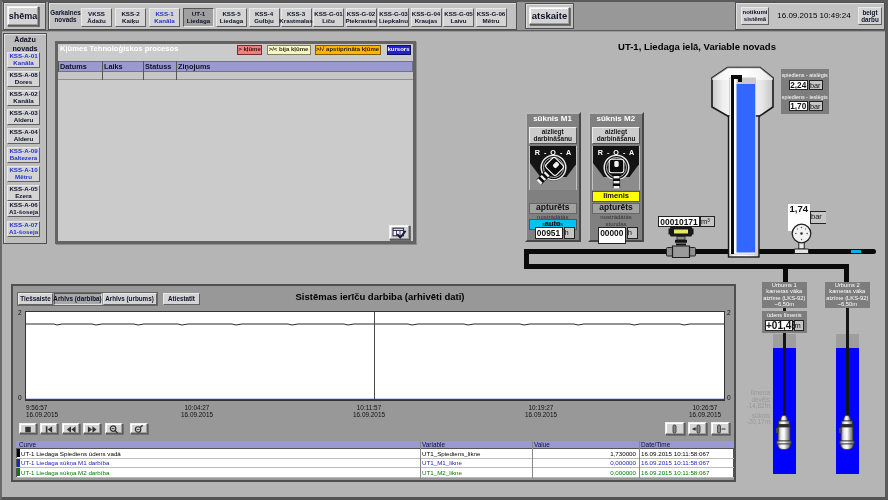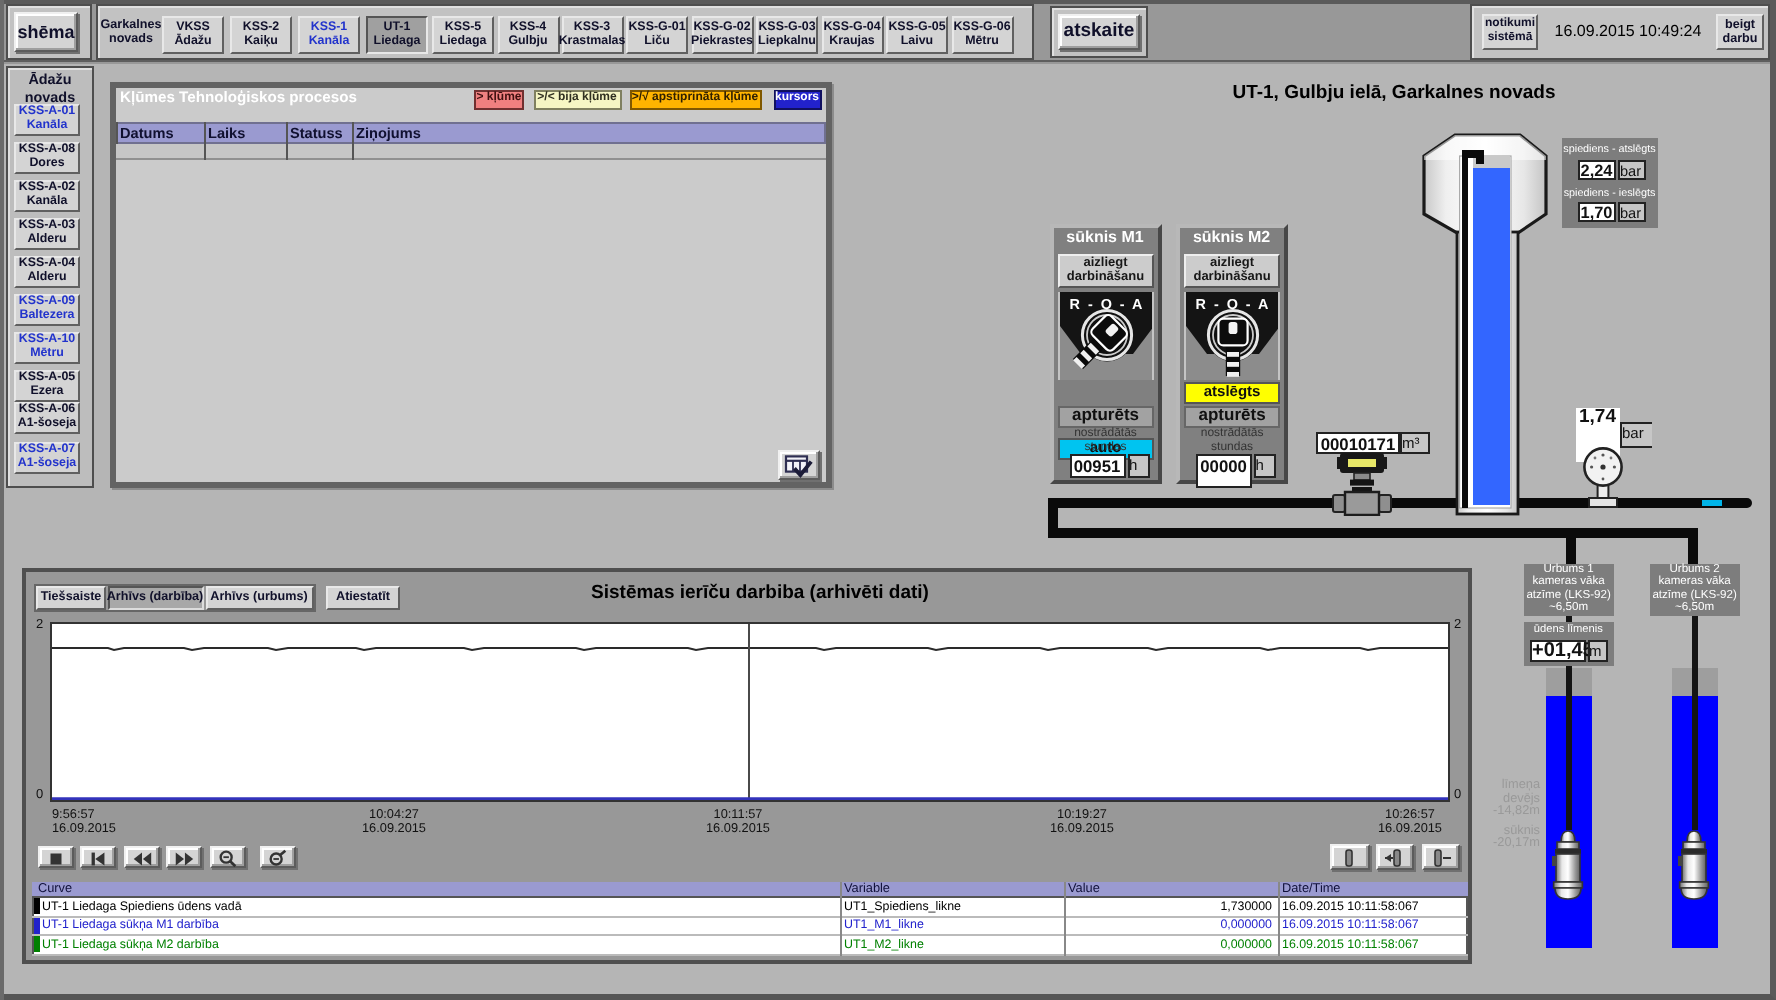--- a/index.html
+++ b/index.html
@@ -95,21 +95,21 @@
   </div>
 <div class="btn2 ct" style="left:7px;top:185px;width:33px;height:16px;font-size:6.2px;color:#10102a;">
     <span style="white-space:nowrap">KSS-A-05<br>Ezera</span>
   </div>
 <div class="btn2 ct" style="left:7px;top:201px;width:33px;height:16px;font-size:6.2px;color:#10102a;">
     <span style="white-space:nowrap">KSS-A-06<br>A1-šoseja</span>
   </div>
 <div class="btn2 ct" style="left:7px;top:221px;width:33px;height:16px;font-size:6.2px;color:#2233cc;">
     <span style="white-space:nowrap">KSS-A-07<br>A1-šoseja</span>
   </div>
-<div class="abs" style="left:547px;top:41px;width:300px;height:12px;font-weight:bold;font-size:9.5px;color:#000;text-align:center;">UT-1, Gulbju ielā, Garkalnes novads</div>
+<div class="abs" style="left:547px;top:41px;width:300px;height:12px;font-weight:bold;font-size:9.5px;color:#000;text-align:center;">UT-1, Liedaga ielā, Variable novads</div>
 <div class="abs" style="left:55px;top:41px;width:361px;height:203px;background:#cbcbcb;border:3px solid #636363;box-shadow:1px 1px 0 #8c8c8c;"></div>
 <div class="abs" style="left:60px;top:43.5px;font-weight:bold;font-size:7.6px;color:#fff;">Kļūmes Tehnoloģiskos procesos</div>
 <div class="abs ct" style="left:237px;top:44.5px;width:25px;height:10.5px;background:#f08080;border:1px solid #703030;font-size:6px;font-weight:bold;color:#401010;">&gt; kļūme</div>
 <div class="abs ct" style="left:266.5px;top:44.5px;width:44px;height:10.5px;background:#f6f6c4;border:1px solid #808060;font-size:6px;font-weight:bold;color:#303020;">&gt;/&lt; bija kļūme</div>
 <div class="abs ct" style="left:314.5px;top:44.5px;width:66px;height:10.5px;background:#ffb400;border:1px solid #805800;font-size:6px;font-weight:bold;color:#302000;">&gt;/√ apstiprināta kļūme</div>
 <div class="abs ct" style="left:386.5px;top:44.5px;width:24px;height:10.5px;background:#2222cc;border:1px solid #101060;font-size:6px;font-weight:bold;color:#fff;">kursors</div>
 <div class="abs" style="left:58px;top:61px;width:355px;height:10.5px;background:#9a9ad0;border:1px solid #707090;"></div>
 <div class="abs" style="left:60px;top:62.2px;font-size:7.3px;font-weight:bold;color:#101030;">Datums</div>
 <div class="abs" style="left:58px;top:61px;width:1px;height:18.5px;background:#555;"></div>
 <div class="abs" style="left:104px;top:62.2px;font-size:7.3px;font-weight:bold;color:#101030;">Laiks</div>
@@ -169,21 +169,21 @@
 <rect x="19.9" y="26" width="7.2" height="16" fill="#0a0a0a"></rect>
 <rect x="20.5" y="30" width="6" height="2.4" fill="#f0f0f0"></rect>
 <rect x="20.5" y="35" width="6" height="2.4" fill="#f0f0f0"></rect>
 <rect x="20.5" y="40" width="6" height="2.4" fill="#f0f0f0"></rect>
 <rect x="16.2" y="13.3" width="14.6" height="13.4" rx="2.5" fill="#0c0c0c" stroke="#ffffff" stroke-width="1.1"></rect>
 <rect x="21.3" y="15" width="4.4" height="6" rx="1.4" fill="#f2f2f2"></rect>
 </g>
 <text x="23.5" y="8.5" font-size="7.2" font-weight="bold" fill="#fff" text-anchor="middle" font-family="Liberation Sans" letter-spacing="1">R - O - A</text>
 </svg>
   </div>
-<div class="abs ct" style="left:591.8px;top:190.5px;width:48.5px;height:11px;background:#ffff00;border:1px solid #555;font-size:7.5px;font-weight:bold;color:#101010;">atslēgts</div>
+<div class="abs ct" style="left:591.8px;top:190.5px;width:48.5px;height:11px;background:#ffff00;border:1px solid #555;font-size:7.5px;font-weight:bold;color:#101010;">līmenis</div>
 <div class="abs ct" style="left:591.8px;top:202.5px;width:48.5px;height:11px;background:#a2a2a2;border:1px solid #666;font-size:8.5px;font-weight:bold;color:#101010;">apturēts</div>
 <div class="abs ct" style="left:591.8px;top:214.5px;width:48.5px;height:12px;font-size:6px;color:#333;text-align:center;">nostrādātās<br>stundas</div>
 <div class="wbox" style="left:597.8px;top:227px;width:28px;height:17px;font-size:8.4px;line-height:10.5px;">00000</div>
 <div class="gbox" style="left:626.8px;top:227px;width:11.5px;height:11.5px;font-size:7.5px;line-height:10px;">h</div>
 <div class="abs" style="left:524px;top:249px;width:210px;height:4.5px;background:#0a0a0a;"></div>
 <div class="abs" style="left:757px;top:249px;width:119px;height:4.5px;background:#0a0a0a;border-radius:0 3px 3px 0;"></div>
 <div class="abs" style="left:851px;top:249.7px;width:9.5px;height:3.2px;background:#00b4e8;"></div>
 <div class="abs" style="left:524px;top:249px;width:4.5px;height:19.5px;background:#0a0a0a;"></div>
 <div class="abs" style="left:524px;top:264px;width:324.5px;height:4.5px;background:#0a0a0a;"></div>
 <div class="abs" style="left:843.5px;top:264px;width:5px;height:18.5px;background:#0a0a0a;"></div>

